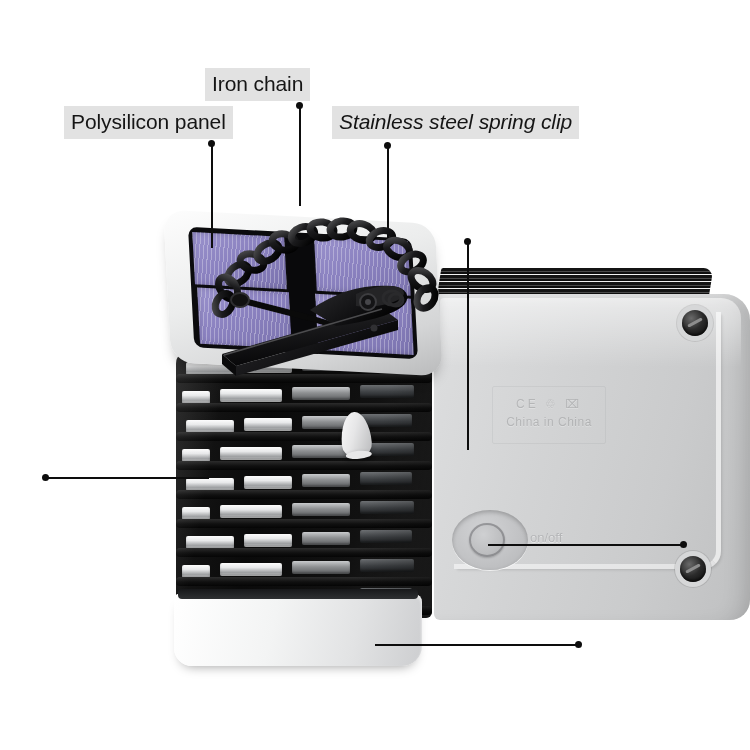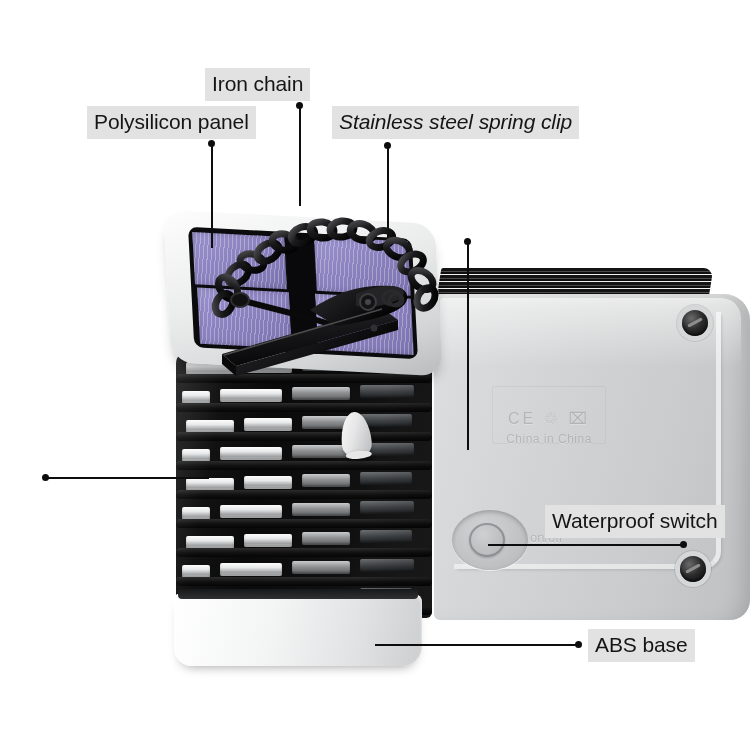--- a/index.html
+++ b/index.html
@@ -123,21 +123,21 @@
     color: #6f7072;
     font-size: 10px;
     text-align: center;
     border: 1px solid rgba(140,142,145,.45);
     border-radius: 2px;
     text-shadow: 0 1px 0 rgba(255,255,255,.8);
     letter-spacing: .5px;
     padding-top: 10px;
     box-sizing: border-box;
   }
-  #bg-unit .emboss .marks { font-size: 16px; letter-spacing: 3px; margin-top: 12px; }
+  #bg-unit .emboss .marks { font-size: 12px; letter-spacing: 3px; }
   #bg-unit .emboss .made  { font-size: 12px; margin-top: 4px; }
 
   #bg-unit .switch {
     position: absolute;
     left: 18px; top: 242px;
     width: 76px; height: 60px;
     border-radius: 50%;
     background: radial-gradient(ellipse at 42% 36%, #d2d3d5 0%, #c2c3c5 55%, #b4b5b7 100%);
     box-shadow: inset 0 2px 4px rgba(0,0,0,.22), 0 1px 0 rgba(255,255,255,.7);
   }
@@ -480,35 +480,33 @@
 
       <path d="M64,165 L222,119" stroke="#5b5b5e" stroke-width="1.6" fill="none" opacity=".8"></path>
       <circle cx="214" cy="138" r="3.5" fill="#303033"></circle>
     </svg>
   </div>
 
   <div class="callout" style="left:205px; top:68px;">Iron chain</div>
   <div class="dot" style="left:296px; top:102px;"></div>
   <div class="leader v" style="left:299px; top:106px; height:100px;"></div>
 
-  <div class="callout" style="left:87px; top:106px;">Polysilicon panel</div>
+  <div class="callout" style="left:64px; top:106px;">Polysilicon panel</div>
   <div class="dot" style="left:208px; top:140px;"></div>
   <div class="leader v" style="left:211px; top:144px; height:104px;"></div>
 
   <div class="callout" style="left:332px; top:106px;font-style:italic;">Stainless steel spring clip</div>
   <div class="dot" style="left:384px; top:142px;"></div>
   <div class="leader v" style="left:387px; top:146px; height:108px;"></div>
 
   <div class="dot" style="left:464px; top:238px;"></div>
   <div class="leader v" style="left:467px; top:242px; height:208px;"></div>
 
   <div class="dot" style="left:42px; top:474px;"></div>
   <div class="leader h" style="left:46px; top:477px; width:163px;"></div>
 
-  <div class="callout" style="left:545px; top:505px;">Waterproof switch</div>
   <div class="dot" style="left:680px; top:541px;"></div>
   <div class="leader h" style="left:488px; top:544px; width:194px;"></div>
 
-  <div class="callout" style="left:588px; top:629px;">ABS base</div>
   <div class="dot" style="left:575px; top:641px;"></div>
   <div class="leader h" style="left:375px; top:644px; width:202px;"></div>
 
 </div>
 
 </body></html>

